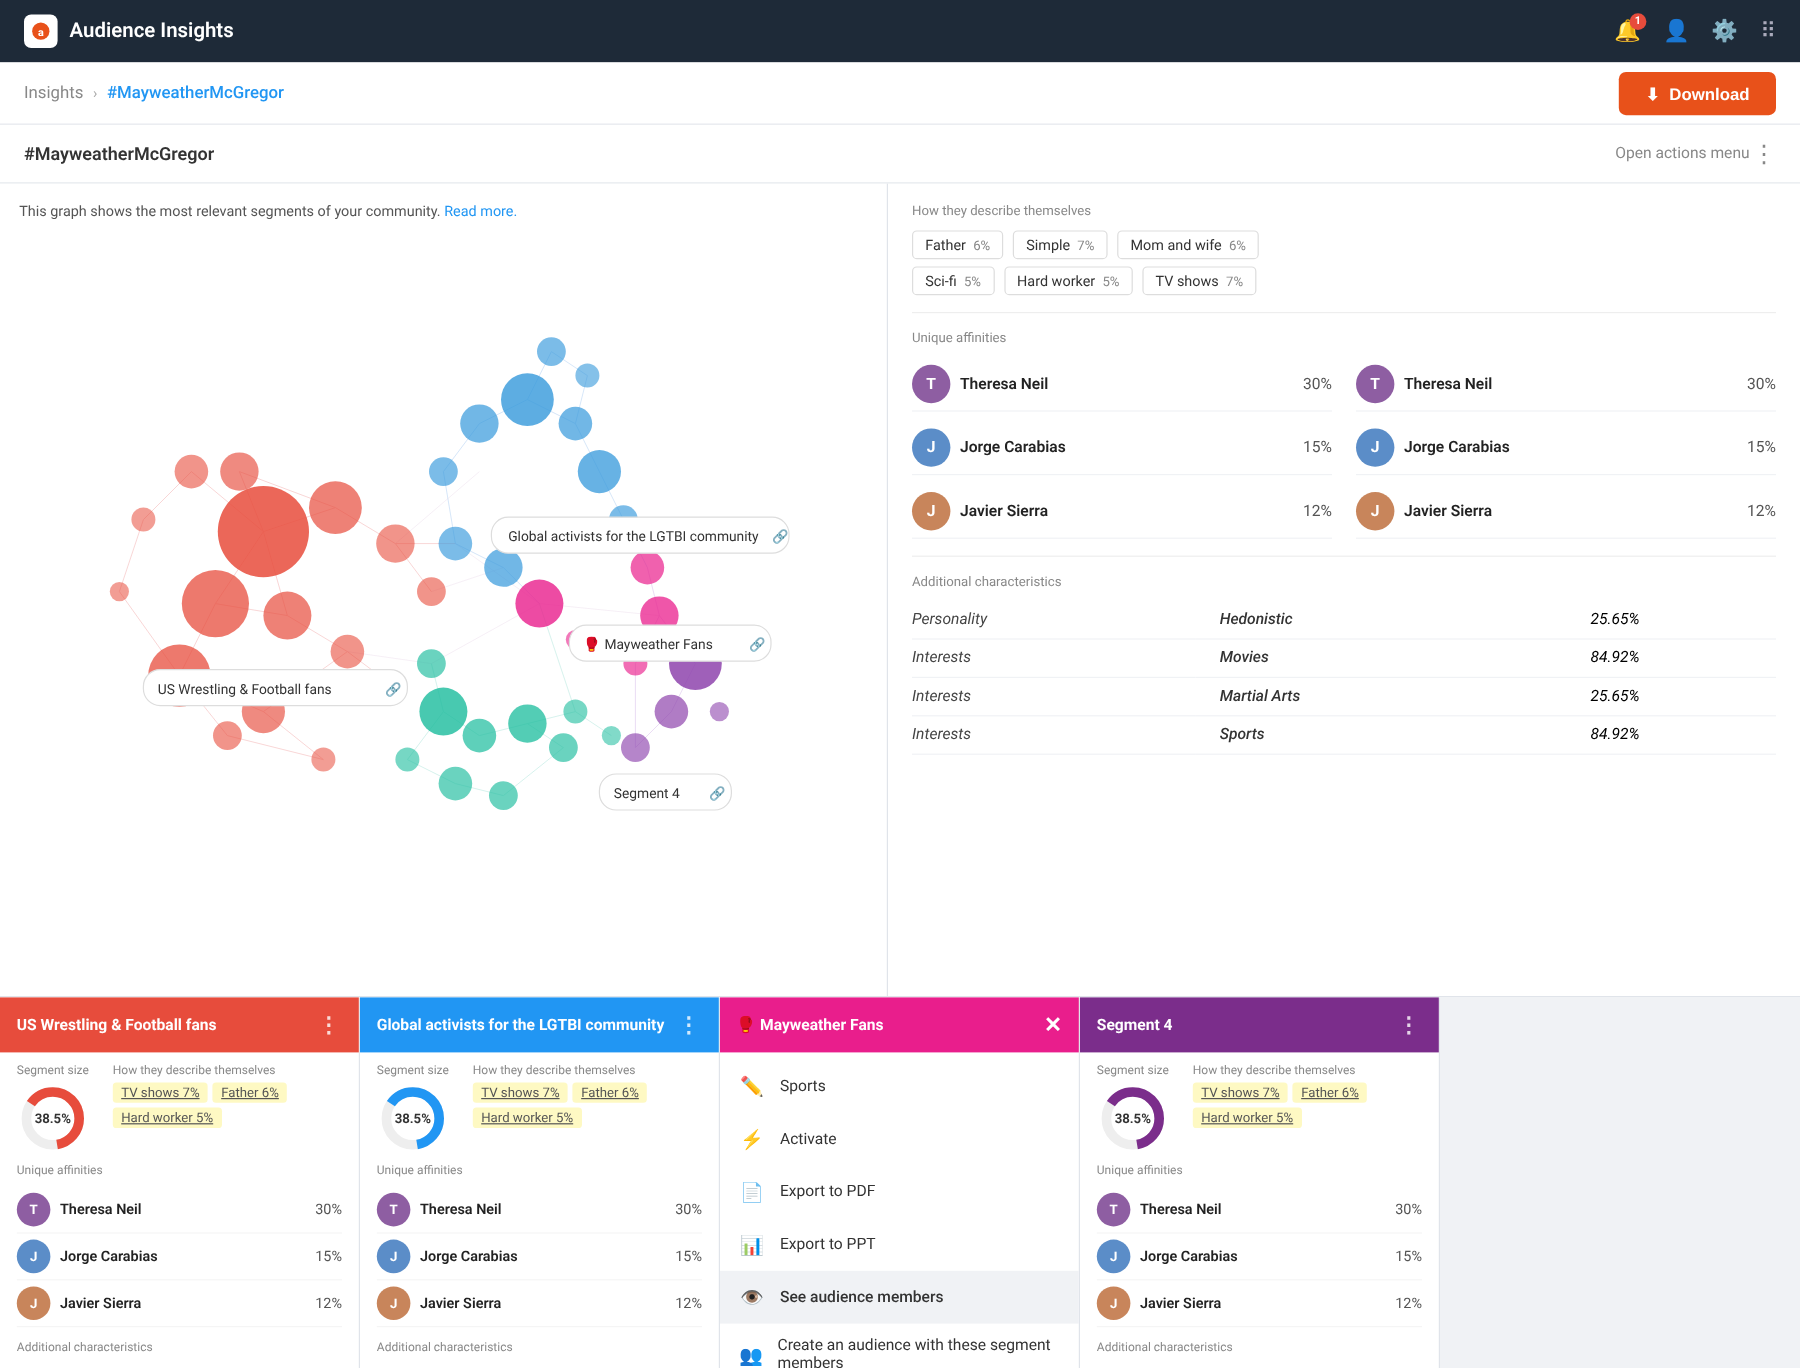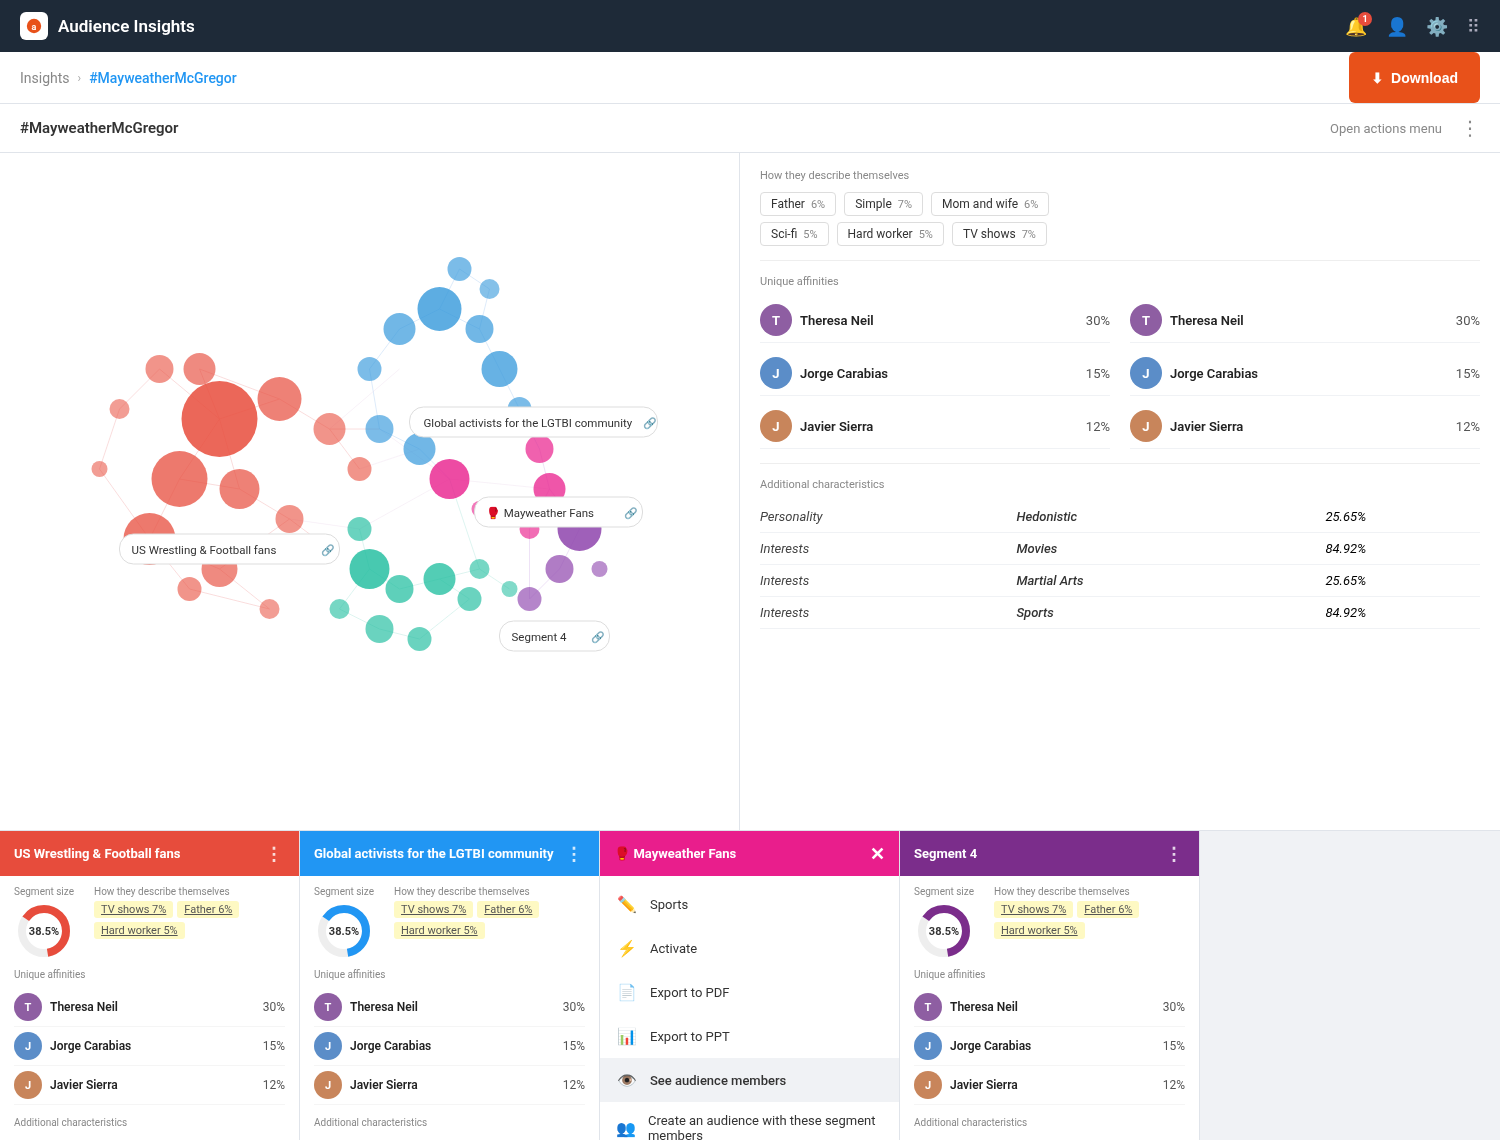--- a/index.html
+++ b/index.html
@@ -20,20 +20,21 @@
     .topnav-title { color: #fff; font-size: 17px; font-weight: 600; }
     .topnav-right { display: flex; align-items: center; gap: 18px; }
     .topnav-icon { position: relative; color: #aab; cursor: pointer; font-size: 18px; }
     .notif-badge { position: absolute; top: -4px; right: -4px; background: #e74c3c; color: #fff; font-size: 9px; border-radius: 50%; width: 14px; height: 14px; display: flex; align-items: center; justify-content: center; font-weight: 700; }
 
     
     .breadcrumb-bar {
       background: #fff;
       height: 52px;
       display: flex;
+      align-items: center;
       padding: 0 20px;
       justify-content: space-between;
       border-bottom: 1px solid #e0e4ea;
     }
     .breadcrumb { display: flex; align-items: center; gap: 8px; }
     .breadcrumb-item { color: #888; font-size: 14px; cursor: pointer; }
     .breadcrumb-sep { color: #aaa; font-size: 12px; }
     .breadcrumb-current { color: #2196F3; font-size: 14px; font-weight: 500; }
     .download-btn {
       background: #e8511a;
@@ -52,21 +53,21 @@
     
     .page-header {
       background: #fff;
       padding: 12px 20px;
       display: flex;
       align-items: center;
       justify-content: space-between;
       border-bottom: 1px solid #e0e4ea;
     }
     .page-header-title { font-size: 15px; font-weight: 600; color: #333; }
-    .page-header-actions { display: flex; align-items: center; gap: 18px; color: #888; font-size: 13px; cursor: pointer; }
+    .page-header-actions { display: flex; align-items: center; gap: 2px; color: #888; font-size: 13px; cursor: pointer; }
 
     
     .main-content {
       display: flex;
       height: calc(100vh - 52px - 52px - 48px - 310px);
       min-height: 420px;
       background: #fff;
       border-bottom: 1px solid #e0e4ea;
     }
 
@@ -238,20 +239,24 @@
   <span class="page-header-title">#MayweatherMcGregor</span>
   <div class="page-header-actions">
     <span>Open actions menu</span>
     <span style="font-size:20px; color:#888; cursor:pointer;">⋮</span>
   </div>
 </div>
 
 <div class="main-content">
 
   <div class="graph-panel">
+    <div class="graph-desc">
+      <span>This graph shows the most relevant segments of your community.</span>
+      <a>Read more.</a>
+    </div>
 
     <div class="graph-canvas">
       <svg class="network-svg" viewBox="0 0 700 490">
 
         <g stroke="#f4b8b8" stroke-width="0.8" opacity="0.6">
           <line x1="200" y1="250" x2="160" y2="310"></line>
           <line x1="200" y1="250" x2="220" y2="320"></line>
           <line x1="200" y1="250" x2="180" y2="200"></line>
           <line x1="200" y1="250" x2="260" y2="230"></line>
           <line x1="160" y1="310" x2="220" y2="320"></line>

